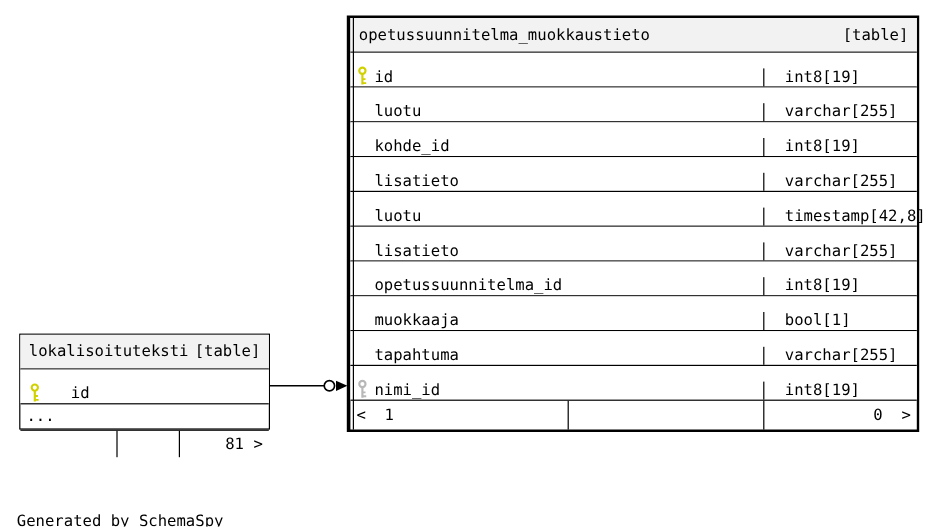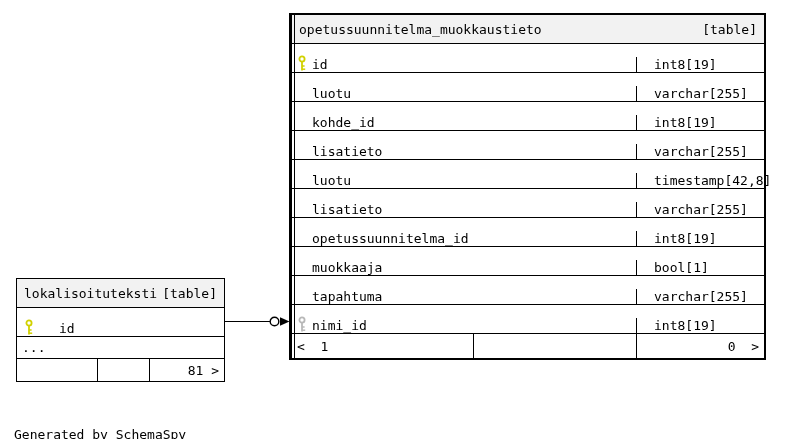--- a/index.html
+++ b/index.html
@@ -5,21 +5,21 @@
   html,body { margin:0; padding:0; background:#ffffff; }
   .canvas {
     position:relative; width:787px; height:439px; background:#ffffff;
     font-family:"DejaVu Sans Mono", monospace; font-size:13px; color:#000;
     overflow:hidden;
   }
   .dbtable { position:absolute; background:#fff; box-sizing:border-box; border:2px solid #000; }
   .dbtable.main { left:289px; top:13px; width:477px; height:347px; border-left-width:3px; }
   
   .dbtable.main::before { content:""; position:absolute; left:2px; top:0; bottom:0; width:1px; background:#000; z-index:2; pointer-events:none; }
-  .dbtable.related { left:16px; top:278px; width:209px; height:104px; border-width:1px; }
+  .dbtable.related { left:16px; top:278px; width:209px; height:80px; border-width:1px; }
 
   .thead { display:flex; justify-content:space-between; align-items:center;
            background:#f2f2f2; border-bottom:1px solid #000; box-sizing:border-box;
            height:29px; padding:12px 7px; }
   .trow { display:flex; align-items:flex-end; border-bottom:1px solid #000; box-sizing:border-box; height:29px; background:#fff; }
   .keycell { width:20px; flex:none; display:flex; align-items:center; justify-content:center; }
   .related .keycell { width:24px; }
   .colname { flex:1; display:flex; align-items:center; }
   .related .colname { padding-left:18px; }
   .coltype { width:128px; flex:none; border-left:1px solid #000; box-sizing:border-box;

